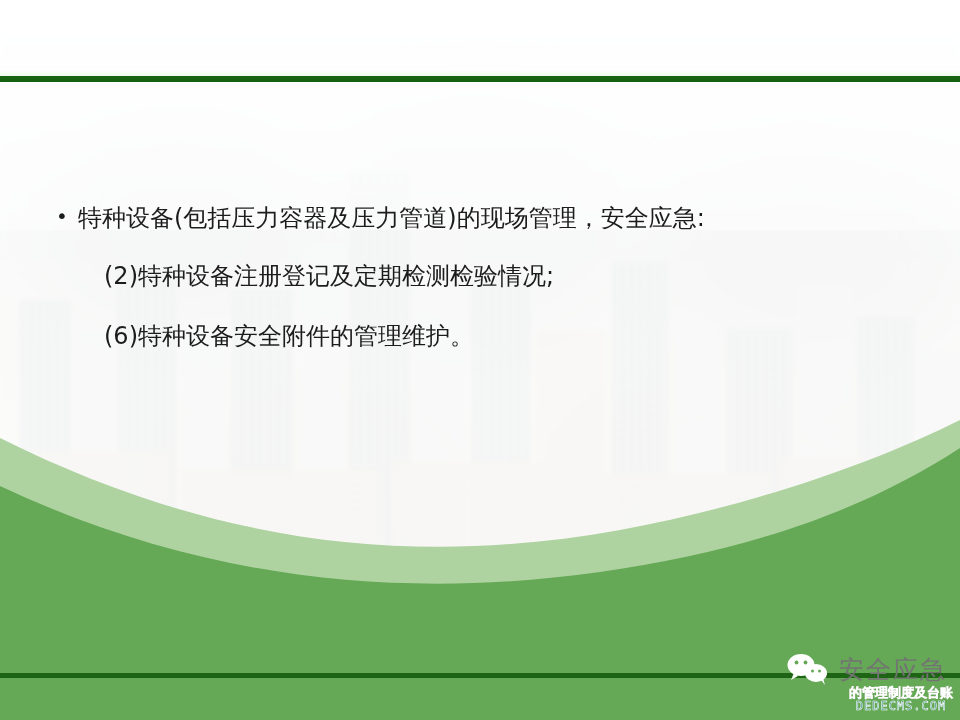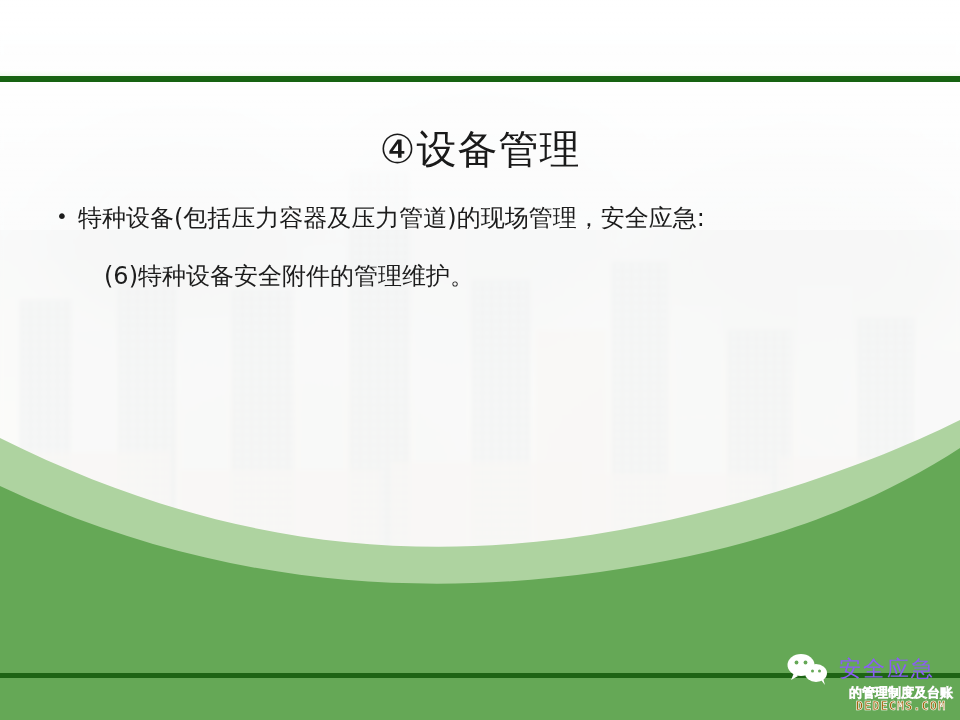--- a/index.html
+++ b/index.html
@@ -183,23 +183,23 @@
     align-items: center;
     gap: 9px;
   }
   .wechat-icon {
     width: 44px;
     height: 34px;
     position: relative;
     flex: 0 0 auto;
   }
   .wechat-label {
-    font-size: 22px;
+    font-size: 25px;
     letter-spacing: 2px;
-    color: #8b5cf6;
+    color: #737373;
     line-height: 1;
     white-space: nowrap;
   }
 
   
   .watermark {
     position: absolute;
     left: 843px;
     top: 686px;
     width: 116px;
@@ -209,22 +209,22 @@
   .wm-cn {
     font-size: 13px;
     font-weight: bold;
     color: #5b5b5b;
     -webkit-text-stroke: 0.6px #ffffff;
     letter-spacing: 0px;
     white-space: nowrap;
   }
   .wm-en {
     font-size: 12px;
-    font-weight: bold;
-    color: #a16207;
+    font-weight: normal;
+    color: #0f766e;
     -webkit-text-stroke: 0.6px #ffffff;
     letter-spacing: 1px;
     font-family: "DejaVu Sans Mono", "Liberation Mono", monospace;
     white-space: nowrap;
   }
 </style>
 </head>
 <body>
 
 <div class="slide">
@@ -274,29 +274,29 @@
 
     <path d="M0,18 C220,128 420,146 620,110 C760,84 880,40 960,0 L960,300 L0,300 Z" fill="#aed3a0"></path>
 
     <path d="M0,66 C200,160 400,180 600,152 C770,128 880,80 960,28 L960,300 L0,300 Z" fill="#65a856"></path>
   </svg>
 
   <div class="bottom-rule"></div>
 
   <div class="content">
 
-    <div class="title">④设备管理</div>
 
     <div class="body-block">
 
       <div class="bullet-line">
         <span class="bullet-dot">•</span>
         <span class="bullet-text">特种设备(包括压力容器及压力管道)的现场管理，安全应急:</span>
       </div>
 
+      <div class="sub-line">(2)特种设备注册登记及定期检测检验情况;</div>
       <div class="sub-line">(6)特种设备安全附件的管理维护。</div>
 
     </div>
   </div>
 
   <div class="wechat-badge">
     <span class="wechat-icon">
       <svg viewBox="0 0 44 34" width="44" height="34" xmlns="http://www.w3.org/2000/svg">
 
         <ellipse cx="15" cy="13" rx="13.5" ry="11" fill="#ffffff"></ellipse>

